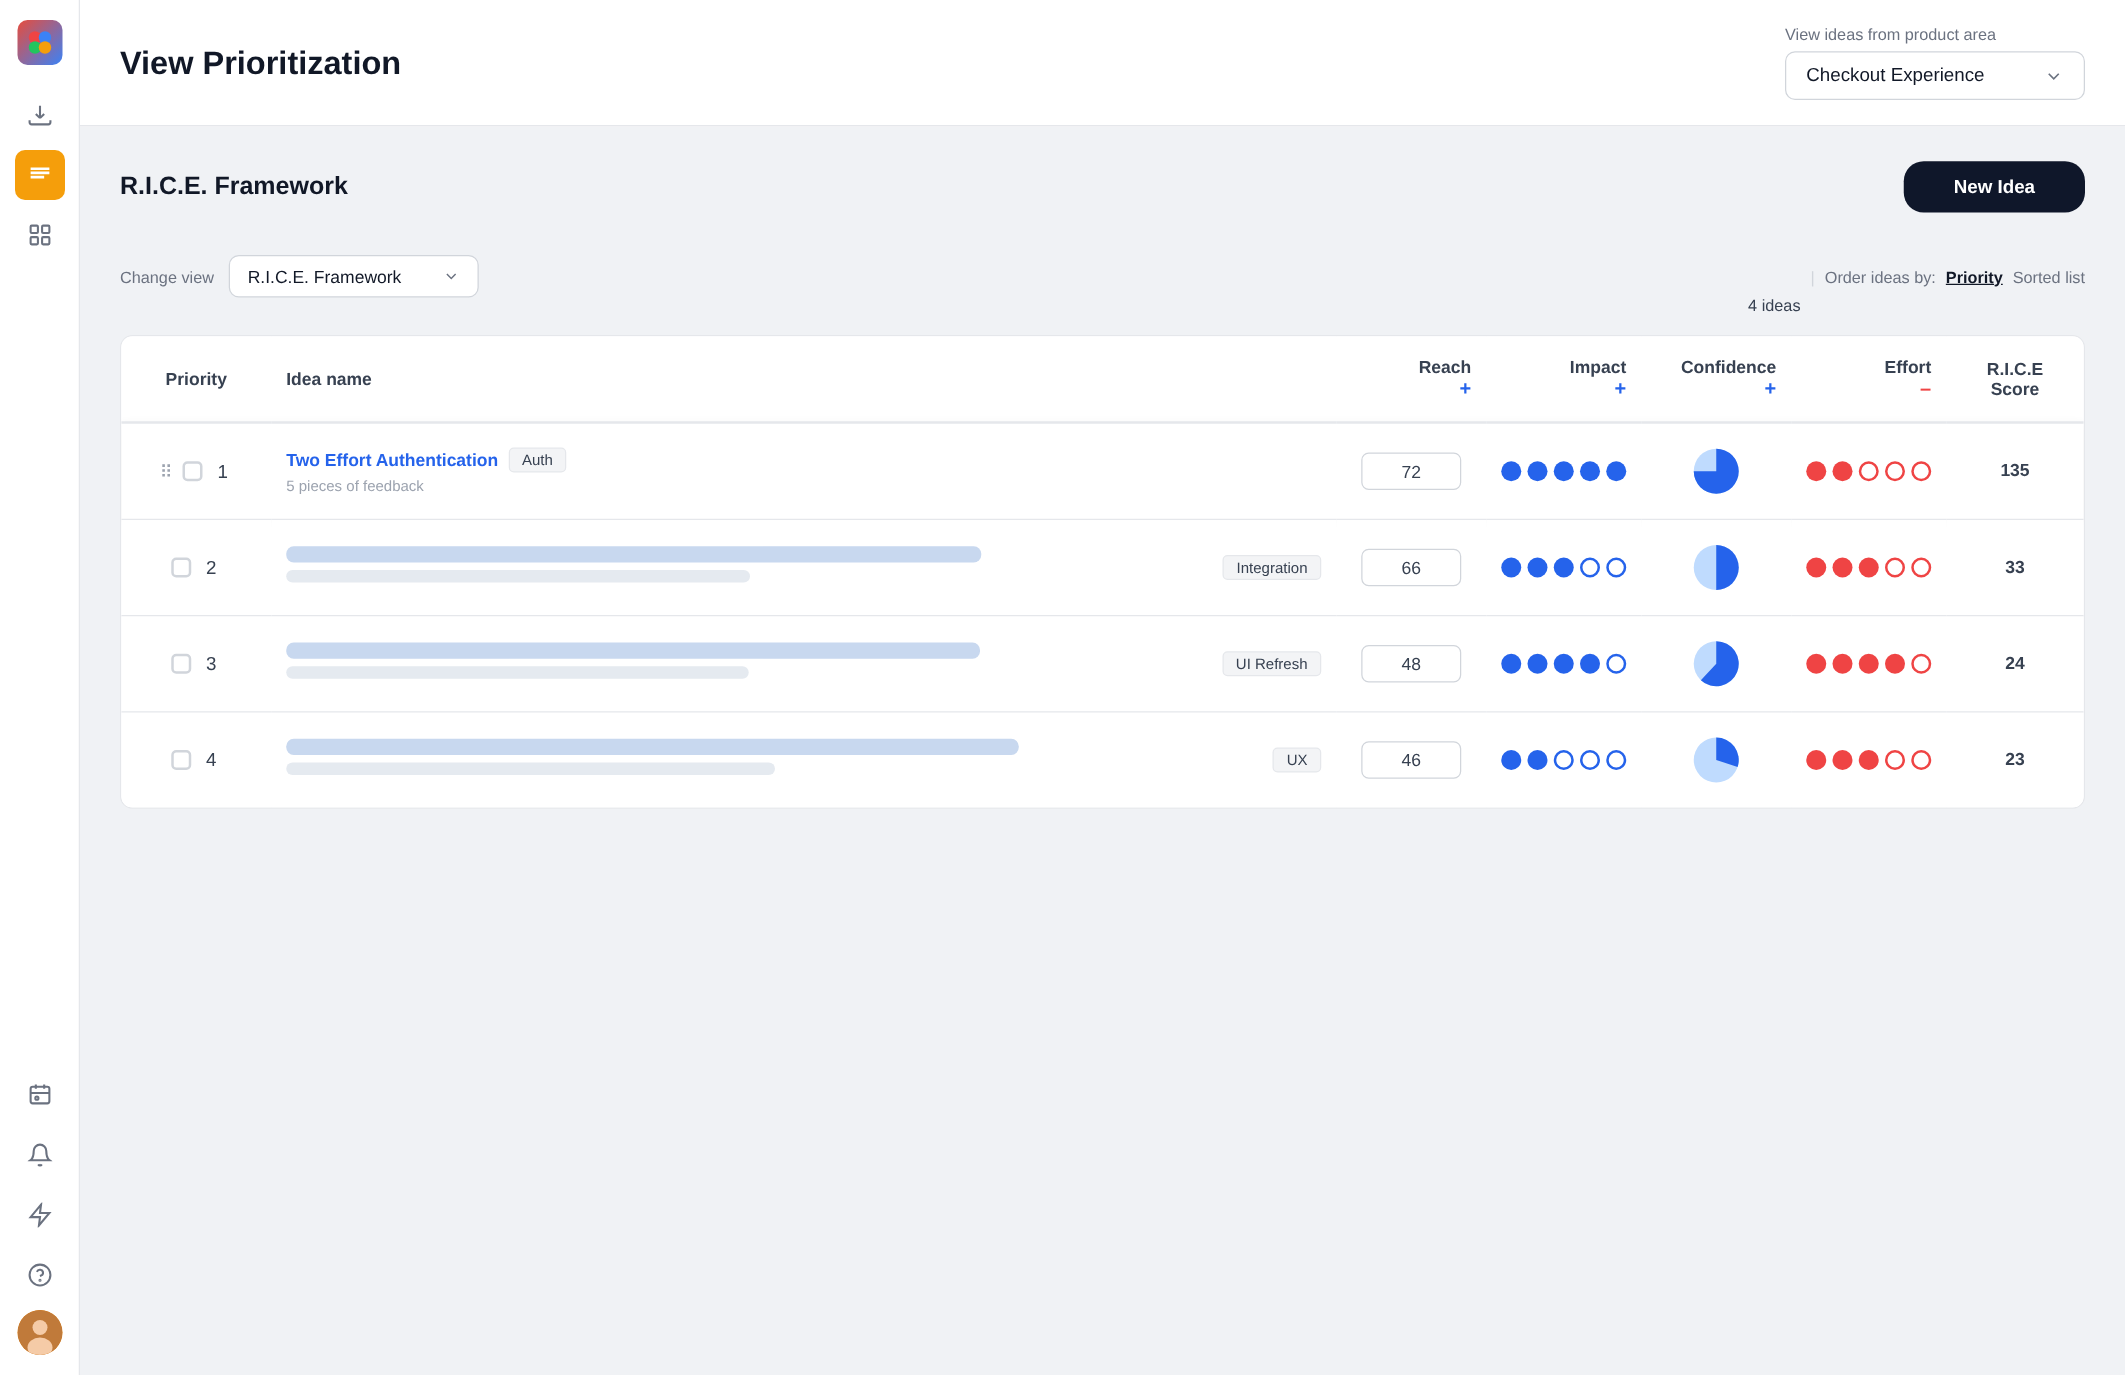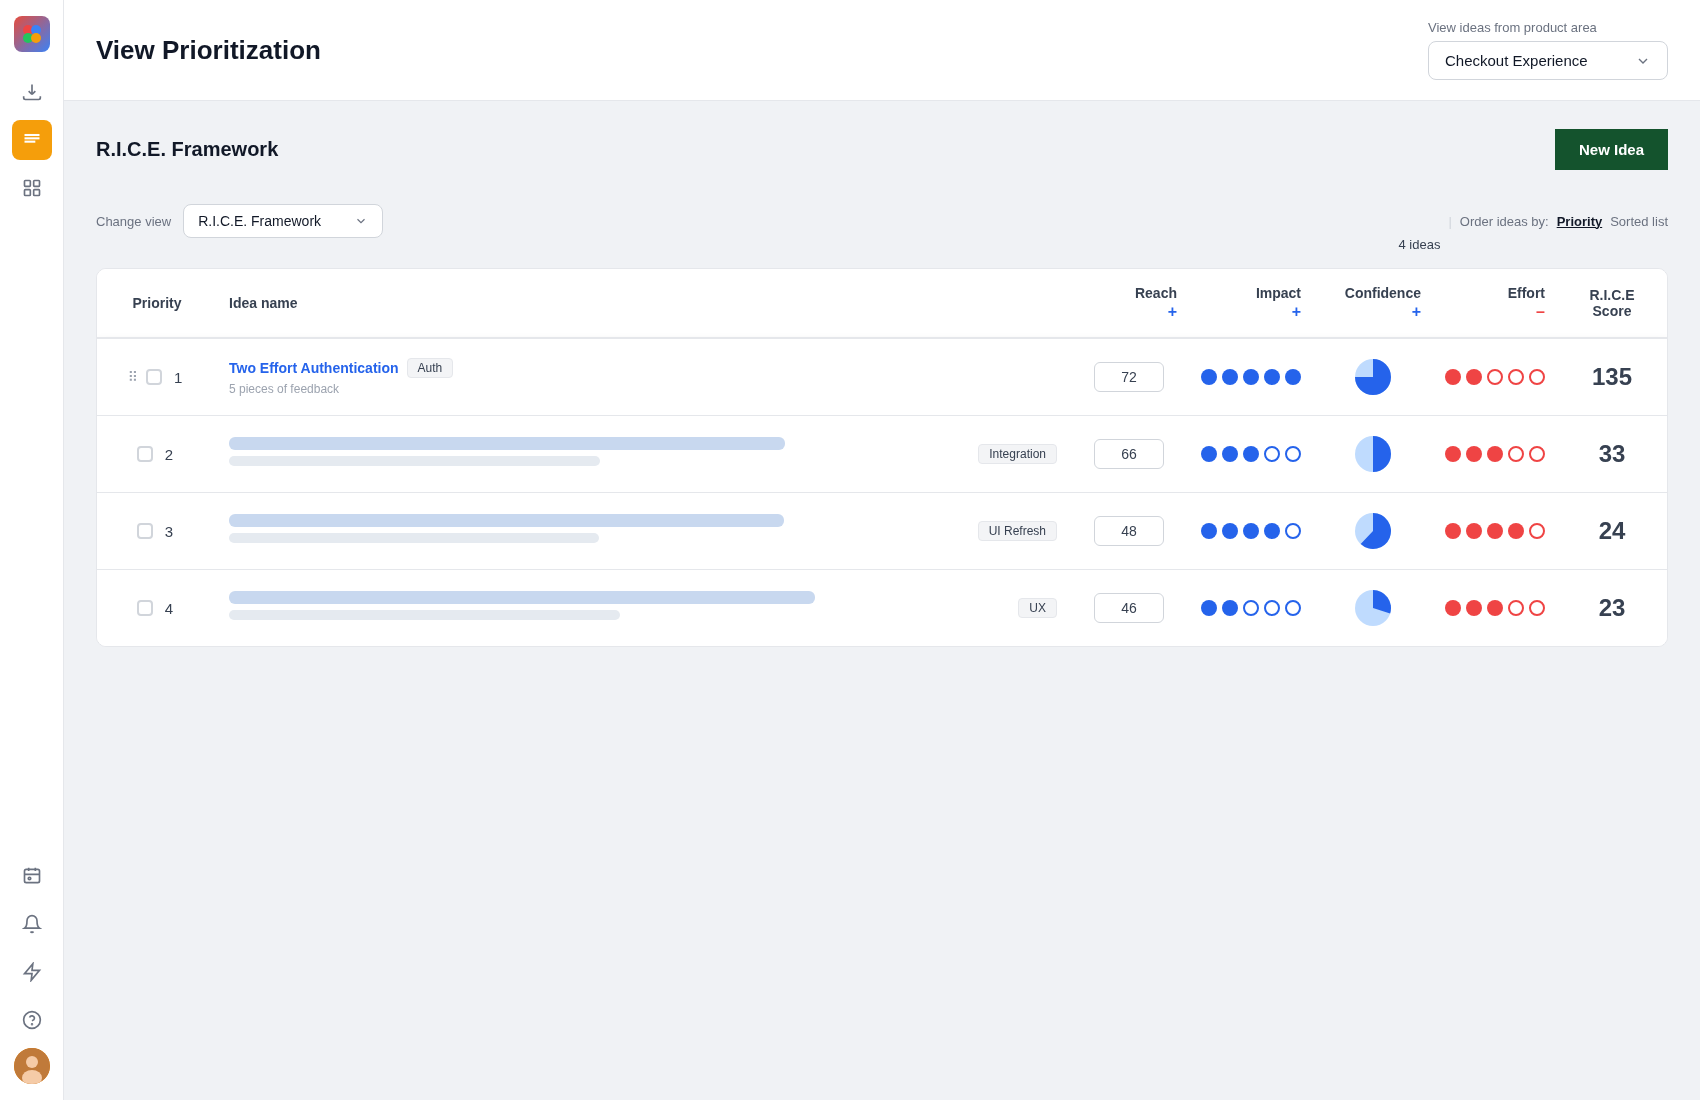--- a/index.html
+++ b/index.html
@@ -109,25 +109,25 @@
       align-items: center;
       justify-content: space-between;
       margin-bottom: 20px;
     }
     .framework-title {
       font-size: 20px;
       font-weight: 700;
       color: #111827;
     }
     .btn-new-idea {
-      background: #14532d;
+      background: #0f172a;
       color: white;
       border: none;
-      border-radius: 0;
-      padding: 12px 24px;
+      border-radius: 16px;
+      padding: 12px 40px;
       font-size: 15px;
       font-weight: 600;
       cursor: pointer;
     }
 
     
     .toolbar {
       display: flex;
       align-items: center;
       justify-content: space-between;
@@ -290,21 +290,21 @@
       margin-bottom: 6px;
     }
     .placeholder-line.short { width: 60%; }
     .placeholder-line.medium { width: 80%; }
 
     
     .reach-input {
       border: 1.5px solid #d1d5db;
       border-radius: 6px;
       padding: 6px 10px;
-      width: 70px;
+      width: 80px;
       text-align: center;
       font-size: 14px;
       color: #374151;
       font-weight: 500;
       background: #fff;
     }
 
     
     .dots {
       display: flex;
@@ -324,21 +324,21 @@
     
     .pie-container {
       display: flex;
       justify-content: center;
       align-items: center;
     }
     .pie-svg { width: 44px; height: 44px; }
 
     
     .rice-score {
-      font-size: 24px;
+      font-size: 14px;
       font-weight: 700;
       color: #374151;
     }
   </style>
 </head>
 <body>
 
 <div class="sidebar">
   <div class="sidebar-logo">
     <svg width="22" height="22" viewBox="0 0 22 22" fill="none">

